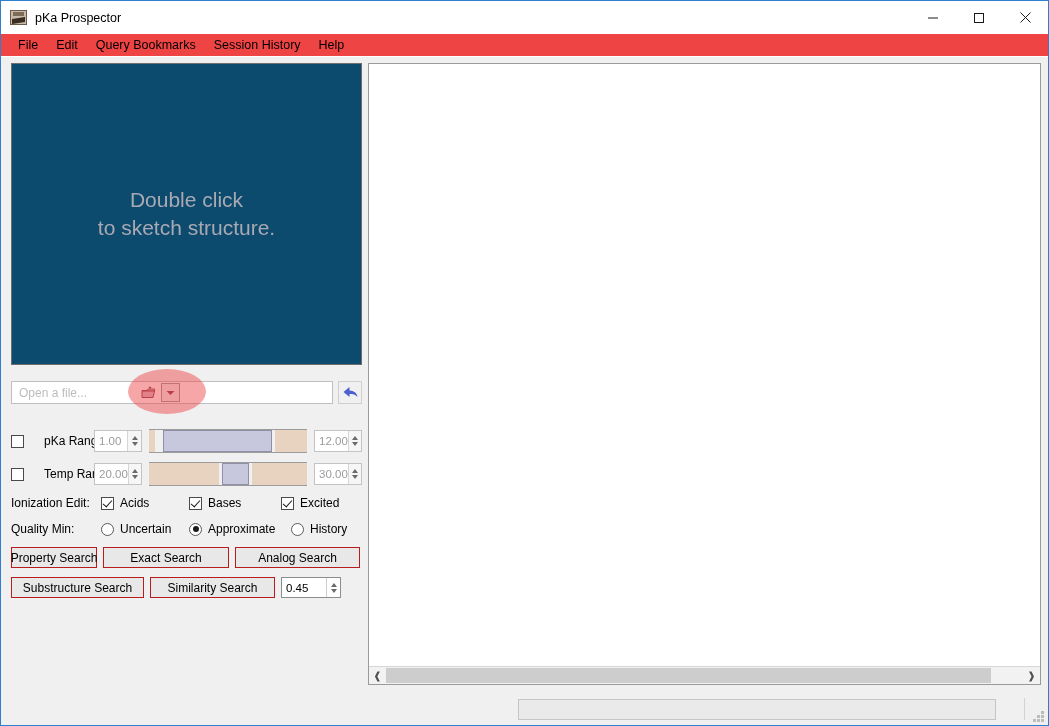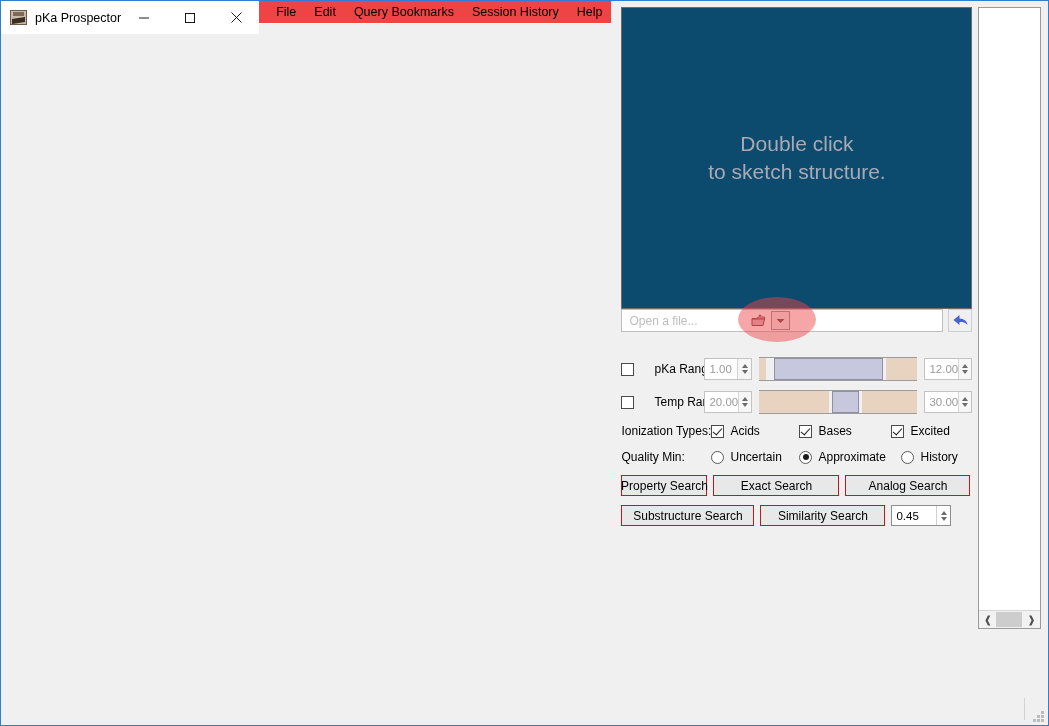--- a/index.html
+++ b/index.html
@@ -16,21 +16,21 @@
 
   
   .window {
     position: absolute;
     left: 0; top: 0;
     width: 1049px; height: 726px;
     box-sizing: border-box;
     border: 1px solid #2f7fd1;
     background: #f0f0f0;
     display: flex;
-    flex-direction: row;
+    flex-direction: column;
   }
 
   
   .titlebar {
     height: 33px;
     background: #ffffff;
     display: flex;
     align-items: center;
     flex: 0 0 auto;
   }
@@ -115,21 +115,21 @@
   .sketch-text {
     text-align: center;
     color: #a9a9b4;
     font-size: 21px;
     line-height: 1.33;
     white-space: pre-line;
   }
 
   
   .file-row {
-    margin-top: 0;
+    margin-top: 16px;
     width: 351px;
     height: 39px;
     position: relative;
   }
   .file-input {
     position: absolute;
     left: 0; top: 0;
     width: 322px; height: 23px;
     box-sizing: border-box;
     border: 1px solid #bfbfbf;
@@ -520,21 +520,21 @@
         <div class="spin">
           <span class="spin-val">30.00</span>
           <span class="spin-arrows">
             <i class="tri-up"></i>
             <i class="tri-down"></i>
           </span>
         </div>
       </div>
 
       <div class="opt-row">
-        <span class="opt-title">Ionization Types:</span>
+        <span class="opt-title">Ionization Edit:</span>
         <span class="opt-item" style="width:88px">
           <span class="checkbox checked"></span>
           <span>Acids</span>
         </span>
         <span class="opt-item" style="width:92px">
           <span class="checkbox checked"></span>
           <span>Bases</span>
         </span>
         <span class="opt-item">
           <span class="checkbox checked"></span>

